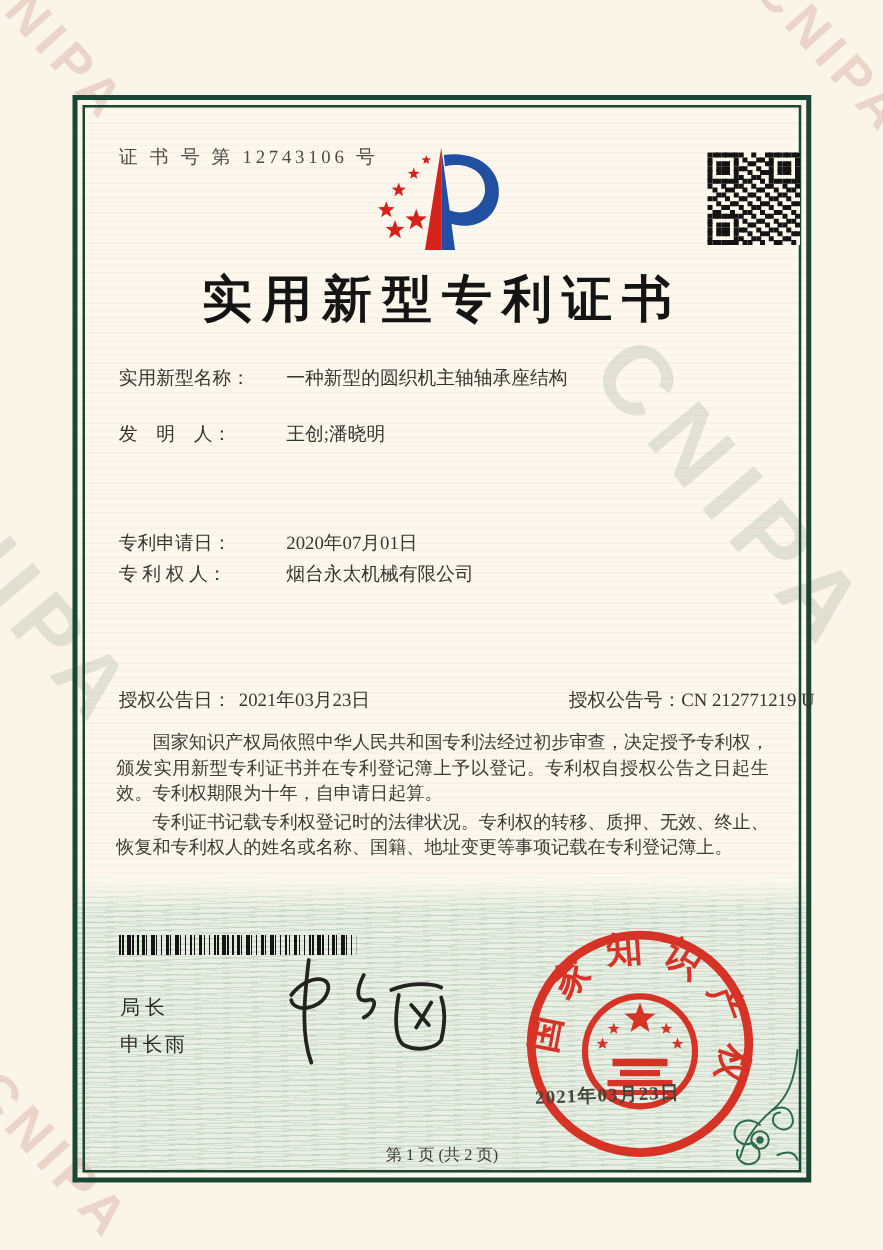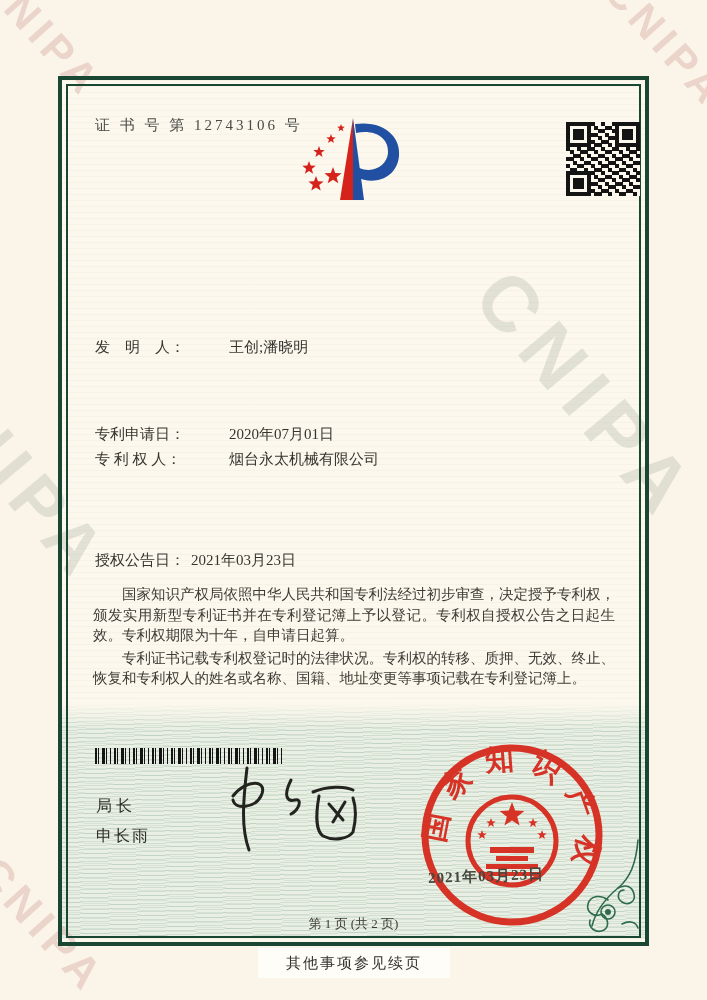--- a/index.html
+++ b/index.html
@@ -331,32 +331,39 @@
         <div class="qr-cell" style="left: 21.1429px; top: 70.4762px; width: 4px; height: 4px;"></div>
         <div class="qr-cell" style="left: 28.1905px; top: 70.4762px; width: 4px; height: 4px;"></div>
         <div class="qr-cell" style="left: 31.7143px; top: 70.4762px; width: 4px; height: 4px;"></div>
         <div class="qr-cell" style="left: 42.2857px; top: 70.4762px; width: 4px; height: 4px;"></div>
         <div class="qr-cell" style="left: 52.8571px; top: 70.4762px; width: 4px; height: 4px;"></div>
         <div class="qr-cell" style="left: 56.381px; top: 70.4762px; width: 4px; height: 4px;"></div>
         <div class="qr-cell" style="left: 66.9524px; top: 70.4762px; width: 4px; height: 4px;"></div>
       </div>
     </div>
 
-
+  <div class="title">实用新型专利证书</div>
+
+  <div class="field" style="top:293px">
+    <span class="lab">实用新型名称：</span><span class="val">一种新型的圆织机主轴轴承座结构</span>
+  </div>
   <div class="field" style="top:338px">
     <span class="lab">发　明　人：</span><span class="val">王创;潘晓明</span>
   </div>
   <div class="field" style="top:425px">
     <span class="lab">专利申请日：</span><span class="val">2020年07月01日</span>
   </div>
   <div class="field" style="top:450px">
     <span class="lab">专 利 权 人：</span><span class="val">烟台永太机械有限公司</span>
   </div>
   <div class="field" style="top:551px;width:530px">
     <span class="lab" style="min-width:0">授权公告日：</span><span class="val">2021年03月23日</span>
+    <span class="grant-no">
+      <span>授权公告号：</span><span>CN 212771219 U</span>
+    </span>
   </div>
 
   <div class="paras">
     <p>国家知识产权局依照中华人民共和国专利法经过初步审查，决定授予专利权，颁发实用新型专利证书并在专利登记簿上予以登记。专利权自授权公告之日起生效。专利权期限为十年，自申请日起算。</p>
     <p>专利证书记载专利权登记时的法律状况。专利权的转移、质押、无效、终止、恢复和专利权人的姓名或名称、国籍、地址变更等事项记载在专利登记簿上。</p>
   </div>
 
   <div class="barcode"></div>
   <div class="signer-title">局长</div>
   <div class="signer-name">申长雨</div>
@@ -398,17 +405,14 @@
     <g fill="#d6281c">
       <rect x="78" y="112" width="44" height="6"></rect>
       <rect x="84" y="121" width="32" height="5"></rect>
       <rect x="74" y="129" width="52" height="5"></rect>
       <rect x="70" y="137" width="60" height="4"></rect>
     </g>
   </svg>
   <div class="seal-date">2021年03月23日</div>
 
   <div class="page-num">第 1 页 (共 2 页)</div>
-  <div class="note-box">
-    <span>其他事项参见续页</span>
-  </div>
 
 </div>
 
 </body></html>

